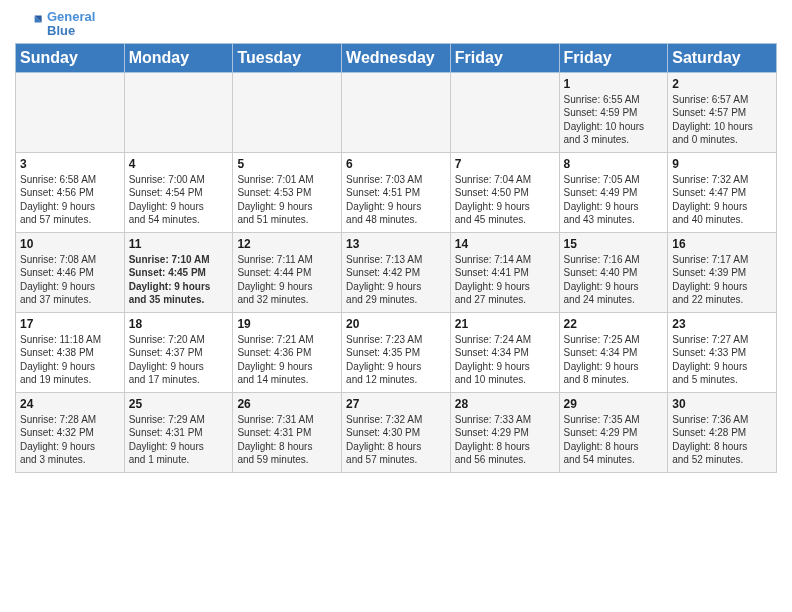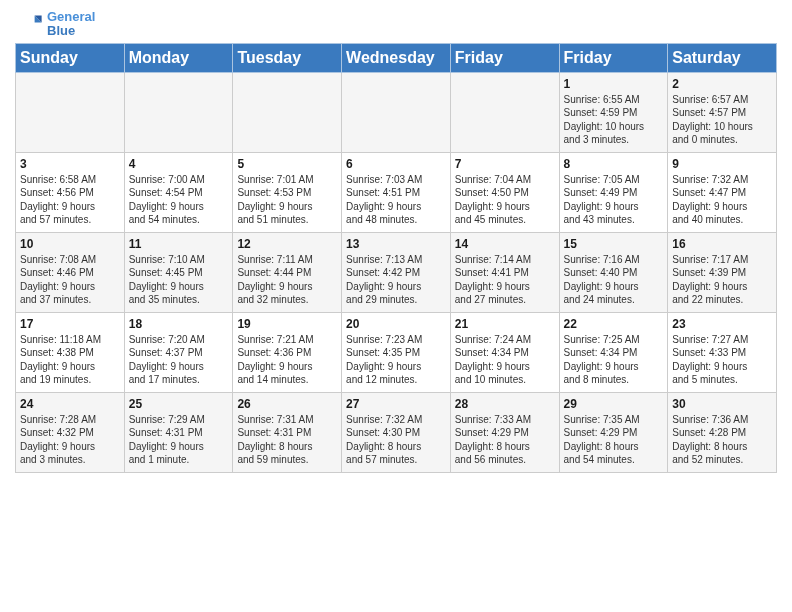--- a/index.html
+++ b/index.html
@@ -204,21 +204,21 @@
         <tr>
           <td>
             <span class="day-number">10</span>
             <div class="day-info" style="white-space: pre-line;">Sunrise: 7:08 AM
 Sunset: 4:46 PM
 Daylight: 9 hours
 and 37 minutes.</div>
           </td>
           <td>
             <span class="day-number">11</span>
-            <div class="day-info" style="white-space: pre-line;">Sunrise: 7:10 AM
+            <div class="day-info" style="white-space: pre-line; font-weight: bold;">Sunrise: 7:10 AM
 Sunset: 4:45 PM
 Daylight: 9 hours
 and 35 minutes.</div>
           </td>
           <td>
             <span class="day-number">12</span>
             <div class="day-info" style="white-space: pre-line;">Sunrise: 7:11 AM
 Sunset: 4:44 PM
 Daylight: 9 hours
 and 32 minutes.</div>

